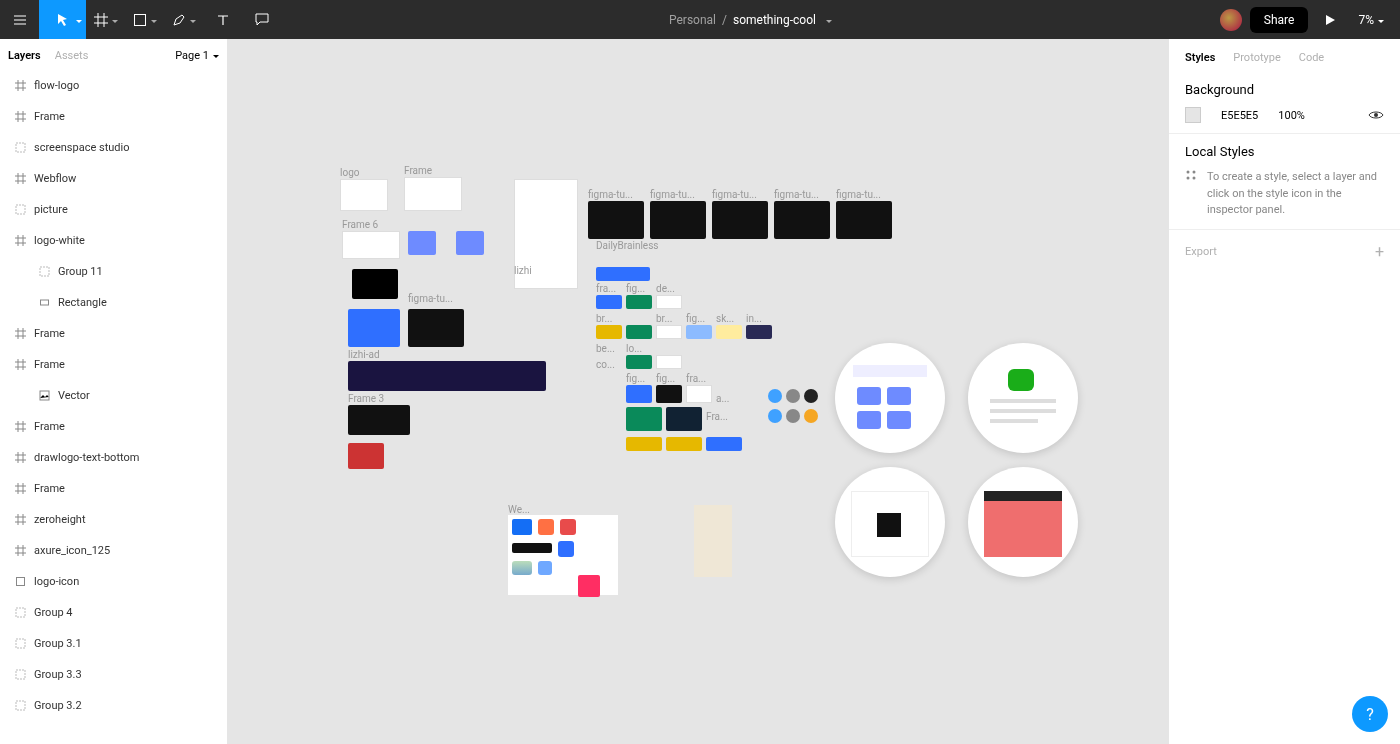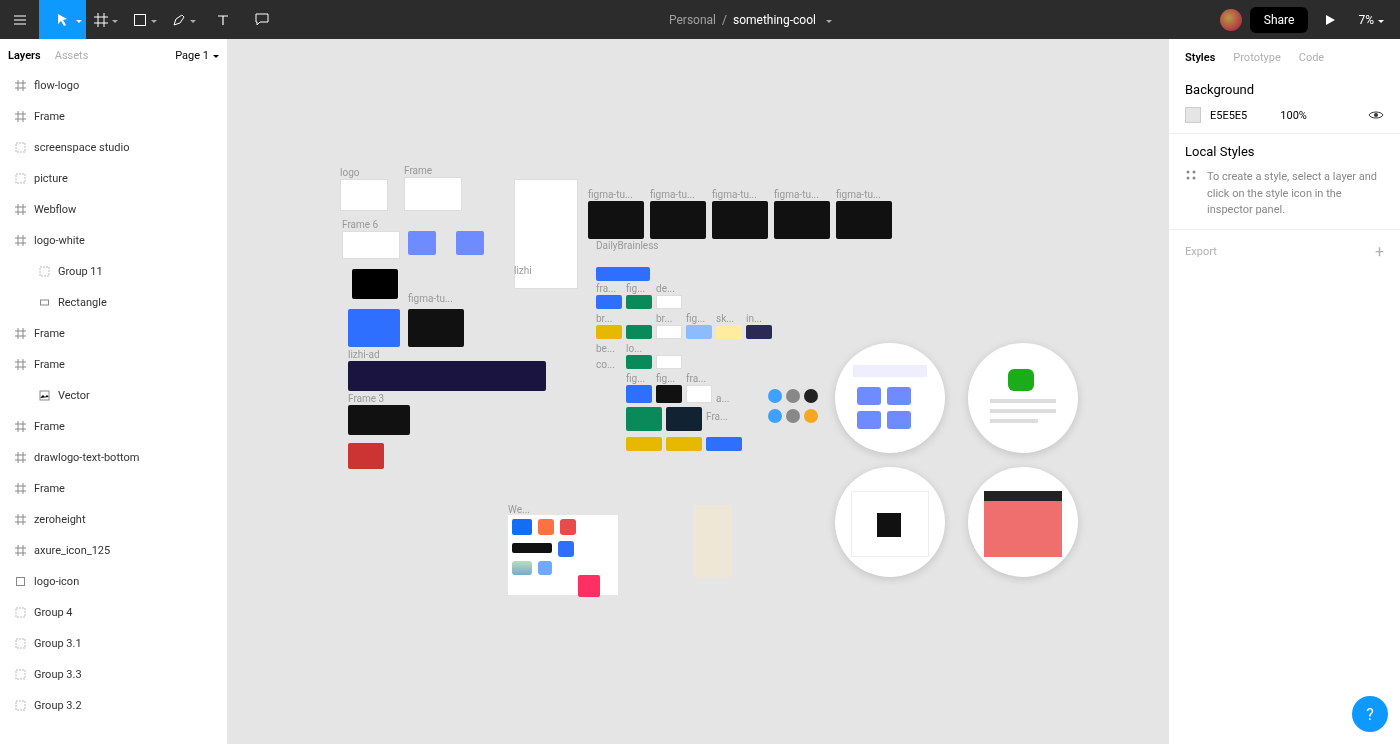--- a/index.html
+++ b/index.html
@@ -27,21 +27,21 @@
 .licon { width: 12px; height: 12px; display: inline-flex; align-items: center; justify-content: center; color: #888; font-size: 10px; }
 .canvas { flex: 1; background: #e5e5e5; position: relative; overflow: hidden; }
 .clabel { position: absolute; font-size: 10px; color: #999; }
 .cblock { position: absolute; background: #fff; border: 0.5px solid #ddd; }
 .right-panel { width: 232px; background: #fff; border-left: 1px solid #e5e5e5; display: flex; flex-direction: column; font-size: 11px; }
 .rp-tabs { display: flex; gap: 18px; padding: 12px 16px 8px; }
 .rp-tab { color: #b0b0b0; cursor: pointer; }
 .rp-tab.active { color: #000; font-weight: 600; }
 .rp-sec { padding: 10px 16px; border-bottom: 1px solid #eee; }
 .rp-title { font-weight: 400; font-size: 13px; margin-bottom: 10px; }
-.bg-row { display: flex; align-items: center; gap: 9px; }
+.bg-row { display: flex; align-items: center; gap: 20px; }
 .swatch { width: 16px; height: 16px; background: #e5e5e5; border: 1px solid #ccc; }
 .hint { color: #888; font-size: 11px; line-height: 1.5; display: flex; gap: 10px; }
 .export-row { display: flex; align-items: center; justify-content: space-between; padding: 12px 16px; color: #b0b0b0; }
 .plus-btn { color: #b0b0b0; font-size: 16px; cursor: pointer; }
 .help-fab { position: absolute; right: 12px; bottom: 12px; width: 36px; height: 36px; border-radius: 50%; background: #0d99ff; color: #fff; display: flex; align-items: center; justify-content: center; font-size: 16px; }
 svg { display: block; }
 .eye-icon { margin-left: auto; color: #333; }
 
 .chip { position: absolute; border-radius: 2px; }
 .circle-art { position: absolute; border-radius: 50%; background: #fff; box-shadow: 0 2px 8px rgba(0,0,0,0.15); }
@@ -140,32 +140,32 @@
           <span class="licon">
             <svg width="11" height="11" viewBox="0 0 11 11">
               <rect x="1" y="1" width="9" height="9" stroke="#bbb" fill="none" stroke-dasharray="2 1"></rect>
             </svg>
           </span>
           <span>screenspace studio</span>
         </div>
         <div class="layer">
           <span class="licon">
             <svg width="11" height="11" viewBox="0 0 11 11">
+              <path stroke="#888" d="M3 0v11M8 0v11M0 3h11M0 8h11"></path>
+            </svg>
+          </span>
+          <span>Webflow</span>
+        </div>
+        <div class="layer">
+          <span class="licon">
+            <svg width="11" height="11" viewBox="0 0 11 11">
               <rect x="1" y="1" width="9" height="9" stroke="#bbb" fill="none" stroke-dasharray="2 1"></rect>
             </svg>
           </span>
           <span>picture</span>
-        </div>
-        <div class="layer">
-          <span class="licon">
-            <svg width="11" height="11" viewBox="0 0 11 11">
-              <path stroke="#888" d="M3 0v11M8 0v11M0 3h11M0 8h11"></path>
-            </svg>
-          </span>
-          <span>Webflow</span>
         </div>
         <div class="layer">
           <span class="licon">
             <svg width="11" height="11" viewBox="0 0 11 11">
               <path stroke="#888" d="M3 0v11M8 0v11M0 3h11M0 8h11"></path>
             </svg>
           </span>
           <span>logo-white</span>
         </div>
         <div class="layer ind1">
@@ -422,21 +422,21 @@
     <div class="rp-tabs">
       <span class="rp-tab active">Styles</span>
       <span class="rp-tab">Prototype</span>
       <span class="rp-tab">Code</span>
     </div>
     <div class="rp-sec">
       <div class="rp-title">Background</div>
       <div class="bg-row">
         <div class="swatch"></div>
         <span>E5E5E5</span>
-        <span style="margin-left:24px">100%</span>
+        <span style="">100%</span>
         <span class="eye-icon">
           <svg width="16" height="10" viewBox="0 0 16 10">
               <path fill="none" stroke="#333" d="M1 5c2-4 12-4 14 0-2 4-12 4-14 0z"></path>
               <circle cx="8" cy="5" r="2" fill="#333"></circle>
             </svg>
         </span>
       </div>
     </div>
     <div class="rp-sec">
       <div class="rp-title">Local Styles</div>

